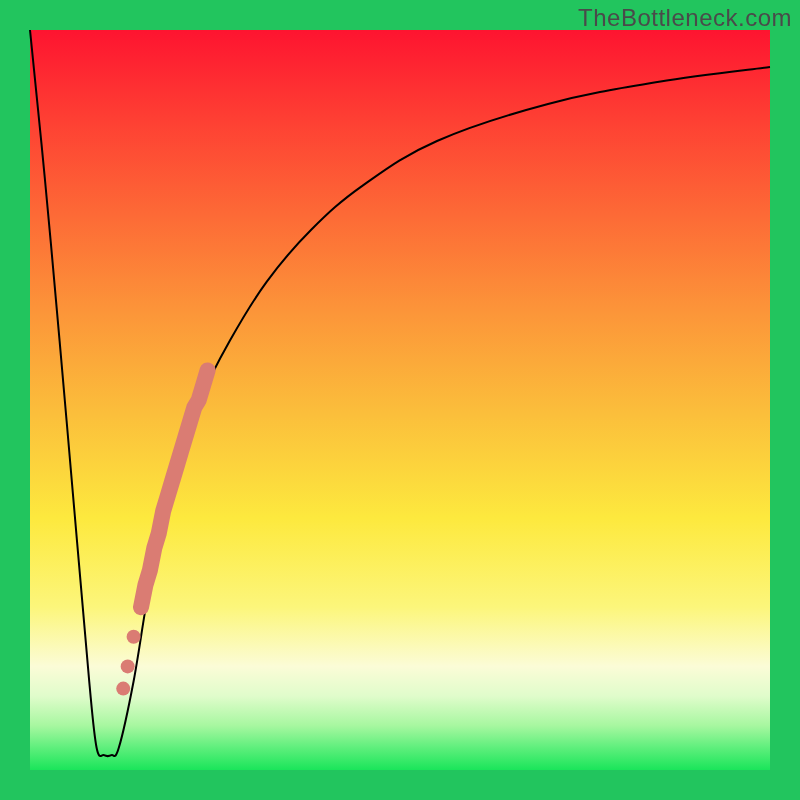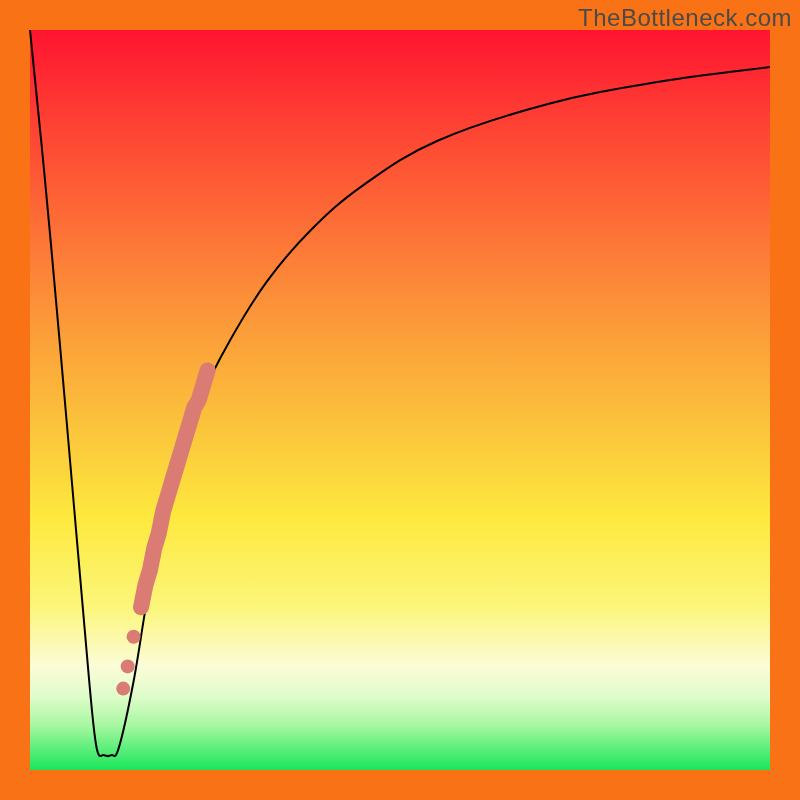--- a/index.html
+++ b/index.html
@@ -8,21 +8,21 @@
     width: 800px;
     height: 800px;
     overflow: hidden;
     background: #000;
     font-family: Arial, Helvetica, sans-serif;
   }
   .frame {
     position: relative;
     width: 800px;
     height: 800px;
-    background: #f97316;
+    background: #22c55e;
   }
   .plot-area {
     position: absolute;
     left: 30px;
     top: 30px;
     width: 740px;
     height: 740px;
     
     background: linear-gradient(
       to bottom,

